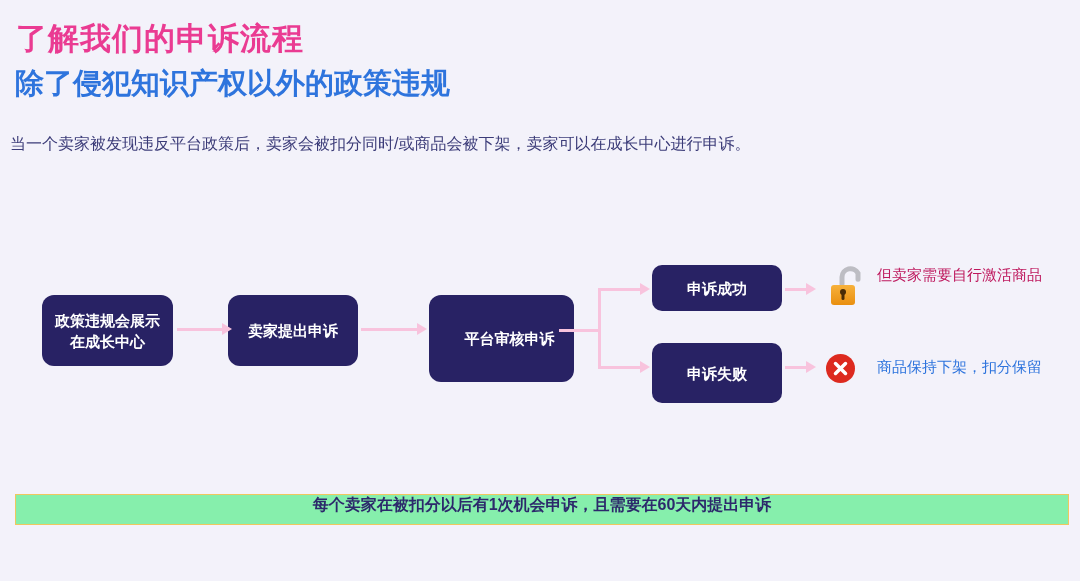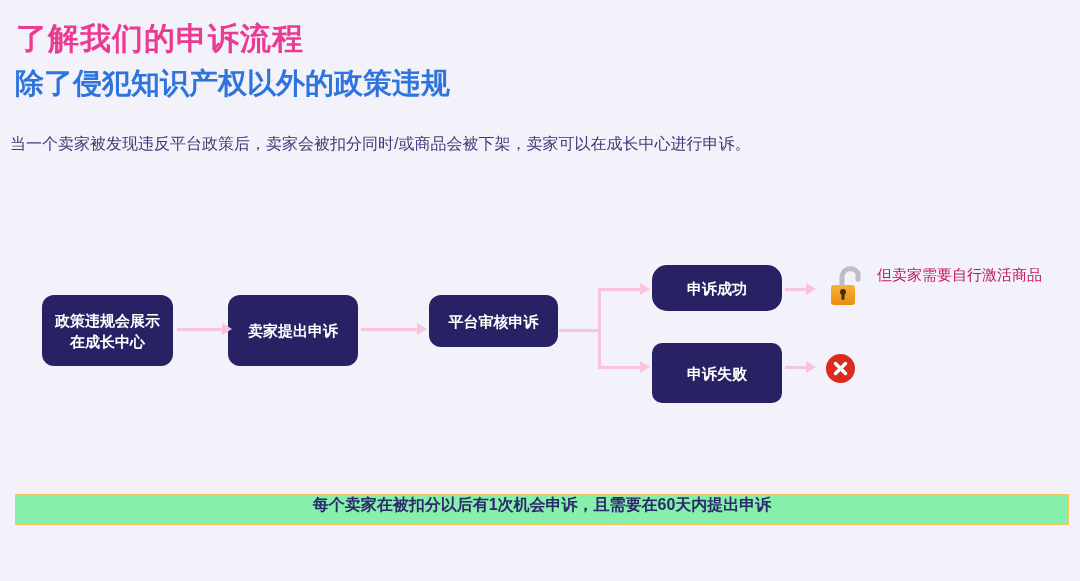--- a/index.html
+++ b/index.html
@@ -52,22 +52,22 @@
     align-items: center;
     justify-content: center;
     text-align: center;
   }
   .flow-box span {
     white-space: pre-line;
     line-height: 21px;
   }
   .box-step1 { left: 42px;  top: 295px; width: 131px; height: 71px; }
   .box-step2 { left: 228px; top: 295px; width: 130px; height: 71px; border-radius: 12px; }
-  .box-step3 { left: 429px; top: 295px; width: 129px; height: 52px; }
-  .box-success { left: 652px; top: 265px; width: 130px; height: 46px; border-radius: 15px; }
+  .box-step3 { left: 429px; top: 295px; width: 129px; height: 87px; padding-left: 16px; }
+  .box-success { left: 652px; top: 265px; width: 130px; height: 46px; border-radius: 10px; }
   .box-failure { left: 652px; top: 343px; width: 130px; height: 60px; border-radius: 10px; }
 
   .arrow {
     position: absolute;
     height: 3px;
     background: #f8c3dd;
   }
   .arrow::after {
     content: "";
     position: absolute;
@@ -181,18 +181,19 @@
   <div class="icon-cross">
     <svg width="29" height="29" viewBox="0 0 29 29" xmlns="http://www.w3.org/2000/svg">
       <circle cx="14.5" cy="14.5" r="14.5" fill="#dd2a1f"></circle>
       <path d="M9.5 9.5 L19.5 19.5 M19.5 9.5 L9.5 19.5" stroke="#ffffff" stroke-width="3.5" stroke-linecap="round"></path>
     </svg>
   </div>
 
   <div class="result-success">
     <span class="result-line-red">但卖家需要自行激活商品</span>
   </div>
+  <div class="result-failure">商品保持下架，扣分保留</div>
 
   <div class="bottom-banner">
     <span>每个卖家在被扣分以后有1次机会申诉，且需要在60天内提出申诉</span>
   </div>
 
 </div>
 
 </body></html>

